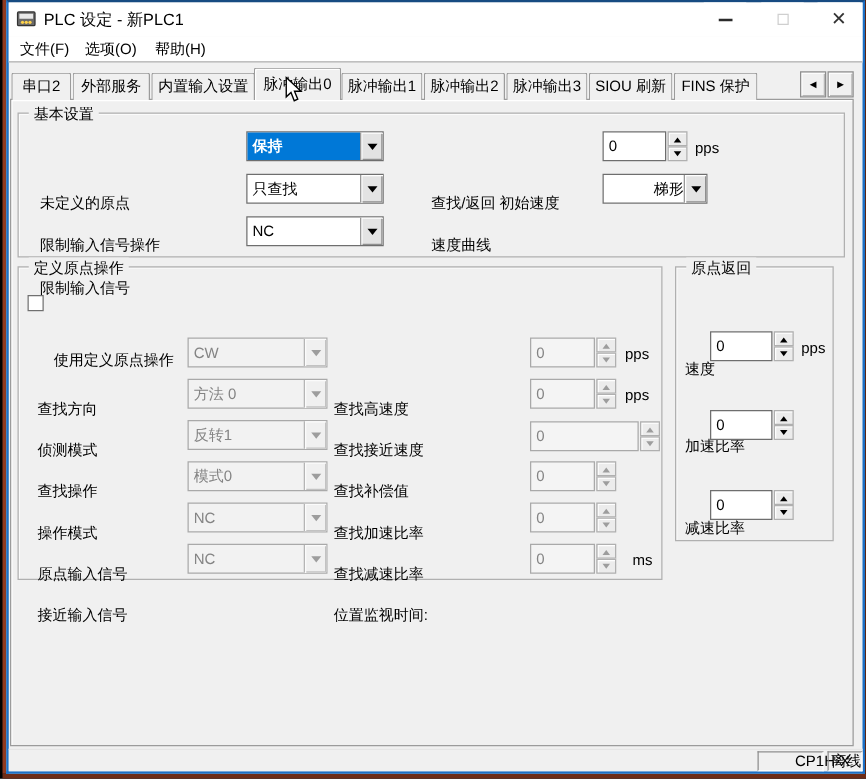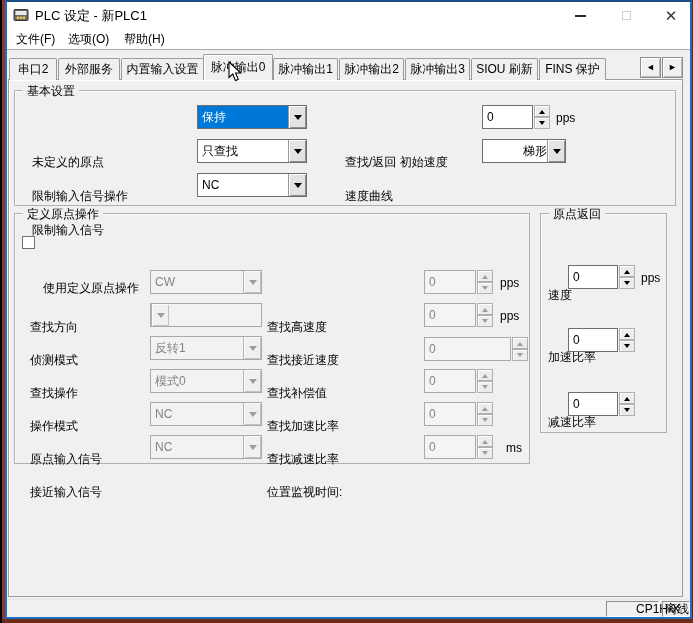--- a/index.html
+++ b/index.html
@@ -34,21 +34,21 @@
     border:1px solid #9b9b9b; box-shadow:inset 1px 1px 0 #fff; z-index:1; }
   
   .group { position:absolute; border:1px solid #b0b0b0; box-shadow:inset 1px 1px 0 rgba(255,255,255,.7); z-index:5;text-align:right; }
   .legend { position:absolute; top:-8px; left:8px; background:#f0f0f0; padding:0 4px; white-space:nowrap; }
   .lbl { position:absolute; white-space:nowrap; z-index:6;margin-top:44px; }
   .unit { position:absolute; white-space:nowrap; z-index:6; }
   
   .combo { position:absolute; height:24px; display:flex; background:#fff;
     border:1px solid #6e6e6e; z-index:6; }
   .cb-text { flex:1; line-height:22px; padding-left:4px; overflow:hidden; white-space:nowrap; }
-  .combo.focused .cb-text { background:#0078d7; color:#fff; }
+  .combo.focused .cb-text { background:#0078d7; color:#fff;font-weight:bold; }
   .cb-btn { width:18px; display:flex; align-items:center; justify-content:center;
     background:#e3e3e3; border-left:1px solid #999;
     box-shadow:inset 1px 1px 0 #fff, inset -1px -1px 0 #8f8f8f; }
   .tri-down { width:0; height:0; border:4px solid transparent; border-top:5px solid #000; margin-top:4px; }
   .combo.disabled { background:#f2f2f2; border-color:#a9a9a9; color:#848484; }
   .combo.disabled .cb-btn { background:#f0f0f0; box-shadow:inset 1px 1px 0 #fbfbfb, inset -1px -1px 0 #c2c2c2; border-left-color:#b5b5b5; }
   .combo.disabled .tri-down { border-top-color:#9d9d9d; }
   
   .spin { position:absolute; height:24px; display:flex; z-index:6; }
   .sp-box { display:block; height:24px; background:#fff; border:1px solid #6e6e6e;
@@ -187,20 +187,21 @@
         </span>
         <span class="sp-b">
           <i class="tri-dn"></i>
         </span>
       </span>
   </div>
   <span class="unit" style="left:493px;top:274px;">pps</span>
 
   <span class="lbl" style="left:23px;top:306px;">侦测模式</span>
   <div class="combo disabled" style="left:143px;top:301px;width:112px;">
+    <span class="cb-text">方法 0</span>
     <span class="cb-btn">
         <i class="tri-down"></i>
       </span>
   </div>
   <span class="lbl" style="left:260px;top:306px;">查找接近速度</span>
   <div class="spin disabled" style="left:417px;top:301px;">
     <span class="sp-box" style="width:52px;">0</span>
     <span class="sp-btns">
         <span class="sp-b">
           <i class="tri-up"></i>

